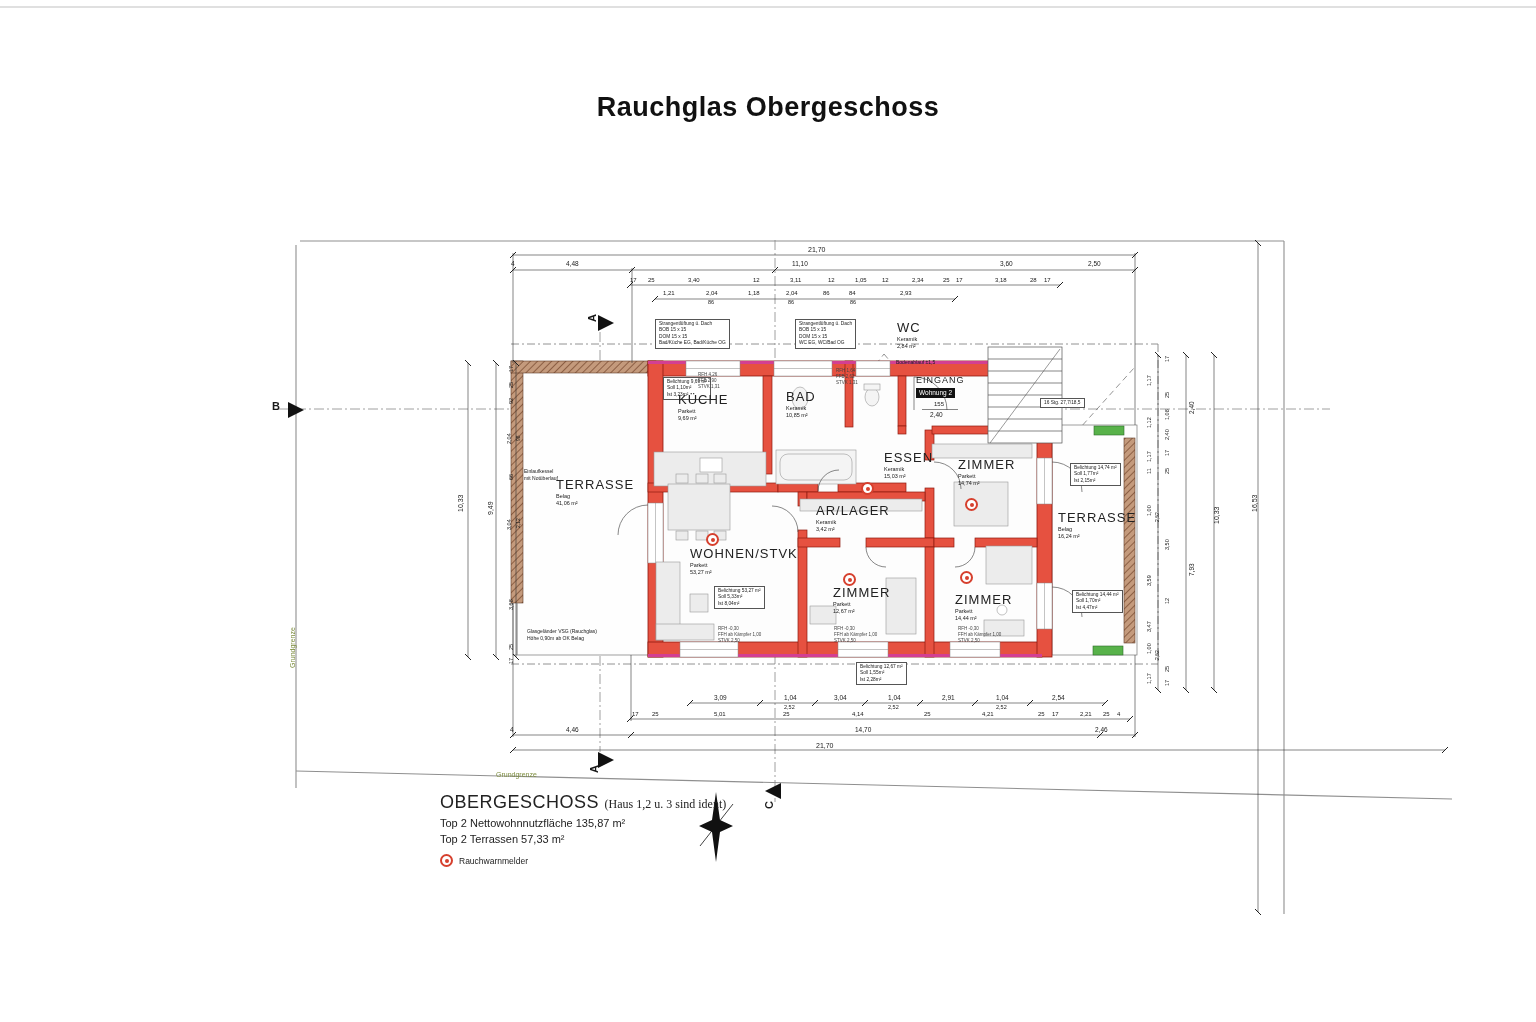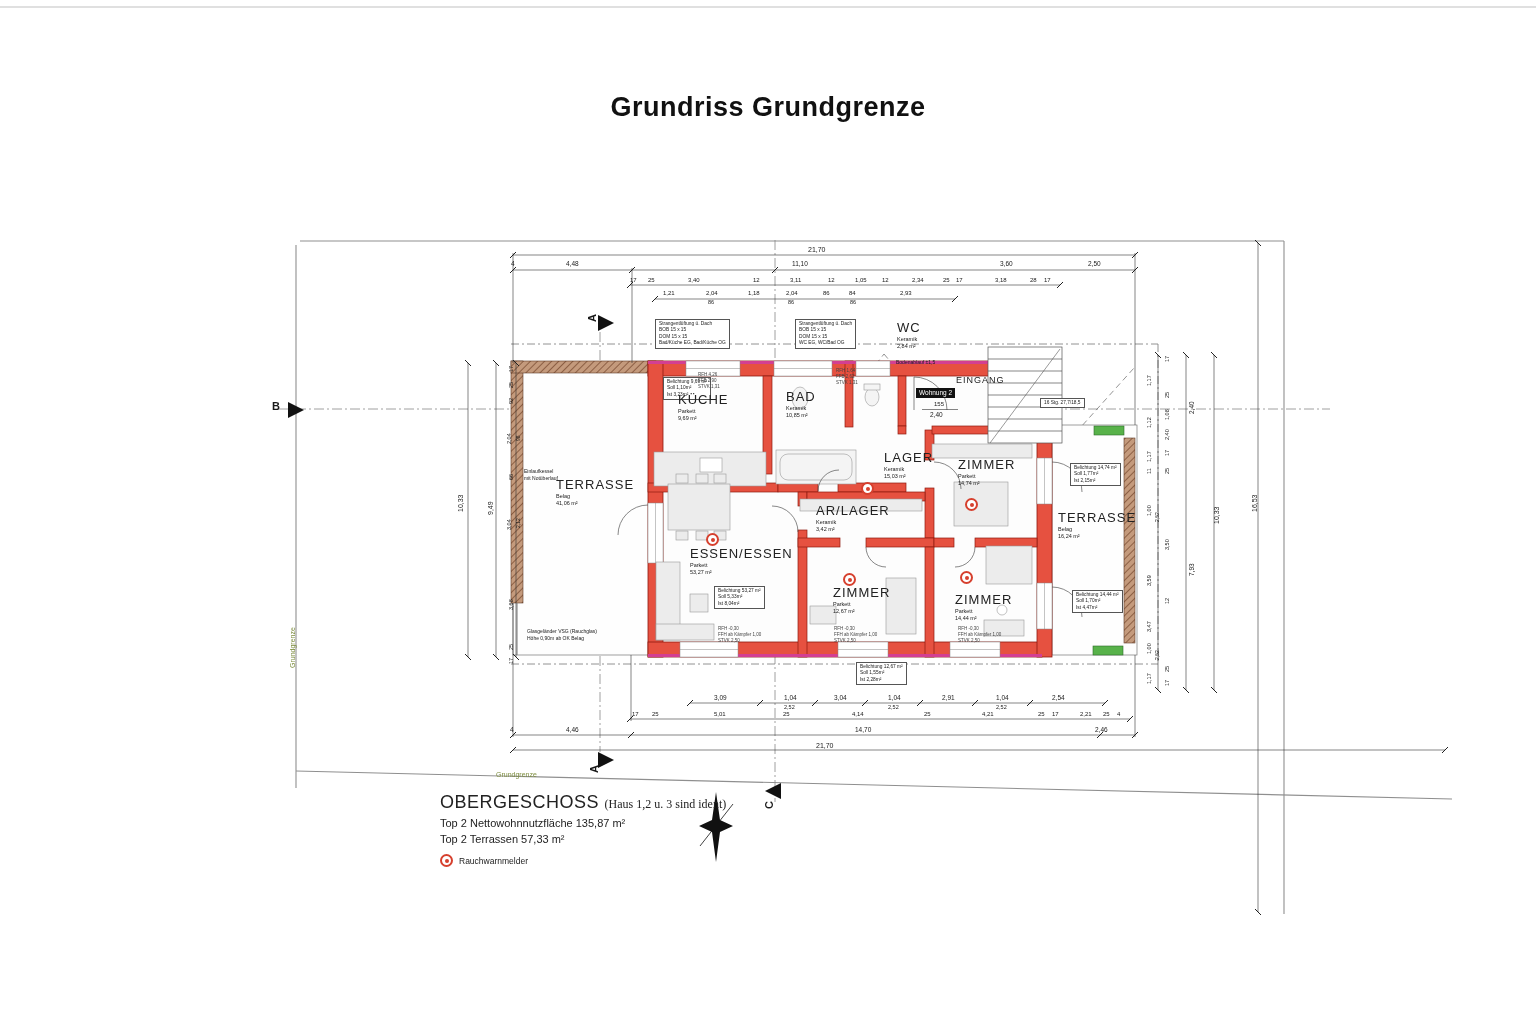--- a/index.html
+++ b/index.html
@@ -23,21 +23,21 @@
   #footer-heading .suffix{font-size:12px;letter-spacing:0;font-family:Liberation Serif, serif;}
   .footer-line{font-size:11px;margin-top:4px;color:#222;}
   #legend-row{display:flex;align-items:center;gap:6px;margin-top:9px;}
   #legend-row .detector{position:static;}
   #legend-label{font-size:8.5px;color:#222;}
 </style>
 </head>
 <body>
 
 <div id="page">
-  <div id="title">Grundriss Grundgrenze</div>
+  <div id="title">Rauchglas Obergeschoss</div>
 
   <svg id="plan-svg" width="1536" height="1022" viewBox="0 0 1536 1022">
     <defs>
       <pattern id="hatch" width="5" height="5" patternUnits="userSpaceOnUse" patternTransform="rotate(45)">
         <rect width="5" height="5" fill="#c49a7c"></rect>
         <line x1="0" y1="0" x2="0" y2="5" stroke="#74462c" stroke-width="1.4"></line>
       </pattern>
     </defs>
 
     <line x1="0" y1="7" x2="1536" y2="7" stroke="#d6d6d6" stroke-width="1.5"></line>
@@ -376,21 +376,21 @@
 STVK 1,31</div>
       <div class="anno" style="left: 718px; top: 626px; font-size: 4.5px; color: rgb(68, 68, 68);">RFH -0,30
 FFH ab Kämpfer 1,00
 STVK 2,50</div>
       <div class="anno" style="left: 834px; top: 626px; font-size: 4.5px; color: rgb(68, 68, 68);">RFH -0,30
 FFH ab Kämpfer 1,00
 STVK 2,50</div>
       <div class="anno" style="left: 958px; top: 626px; font-size: 4.5px; color: rgb(68, 68, 68);">RFH -0,30
 FFH ab Kämpfer 1,00
 STVK 2,50</div>
-      <div class="anno" style="left: 956px; top: 375px; font-size: 9px; letter-spacing: 1px;">EINGANG</div>
+      <div class="anno" style="left: 916px; top: 375px; font-size: 9px; letter-spacing: 1px;">EINGANG</div>
       <div class="anno" style="left: 916px; top: 388px; font-size: 6.5px; color: rgb(255, 255, 255); background: rgb(17, 17, 17); padding: 1px 3px;">Wohnung 2</div>
       <div class="anno" style="left: 934px; top: 401px; font-size: 6px;">155</div>
       <div class="anno" style="left: 930px; top: 411px; font-size: 6.5px;">2,40</div>
       <div class="anno" style="left: 288px; top: 668px; font-size: 7px; transform: rotate(-90deg); color: rgb(125, 141, 62);">Grundgrenze</div>
       <div class="anno" style="left: 496px; top: 770px; font-size: 7px; color: rgb(125, 141, 62);">Grundgrenze</div>
       <div class="anno" style="left: 585px; top: 322px; font-size: 11px; transform: rotate(-90deg); font-weight: bold;">A</div>
       <div class="anno" style="left: 587px; top: 773px; font-size: 11px; transform: rotate(-90deg); font-weight: bold;">A</div>
       <div class="anno" style="left: 272px; top: 399px; font-size: 11px; font-weight: bold;">B</div>
       <div class="anno" style="left: 762px; top: 809px; font-size: 11px; transform: rotate(-90deg); font-weight: bold;">C</div>
     </div>
@@ -404,36 +404,36 @@
         <div class="room-name">BAD</div>
         <span class="room-sub">Keramik</span>
         <span class="room-sub">10,85 m²</span>
       </div>
       <div class="room-label" style="left: 897px; top: 320px;">
         <div class="room-name">WC</div>
         <span class="room-sub">Keramik</span>
         <span class="room-sub">2,84 m²</span>
       </div>
       <div class="room-label" style="left: 884px; top: 450px;">
-        <div class="room-name">LAGER</div>
+        <div class="room-name">ESSEN</div>
         <span class="room-sub">Keramik</span>
         <span class="room-sub">15,03 m²</span>
       </div>
       <div class="room-label" style="left: 958px; top: 457px;">
         <div class="room-name">ZIMMER</div>
         <span class="room-sub">Parkett</span>
         <span class="room-sub">14,74 m²</span>
       </div>
       <div class="room-label" style="left: 816px; top: 503px;">
         <div class="room-name">AR/LAGER</div>
         <span class="room-sub">Keramik</span>
         <span class="room-sub">3,42 m²</span>
       </div>
       <div class="room-label" style="left: 690px; top: 546px;">
-        <div class="room-name">ESSEN/ESSEN</div>
+        <div class="room-name">WOHNEN/STVK</div>
         <span class="room-sub">Parkett</span>
         <span class="room-sub">53,27 m²</span>
       </div>
       <div class="room-label" style="left: 833px; top: 585px;">
         <div class="room-name">ZIMMER</div>
         <span class="room-sub">Parkett</span>
         <span class="room-sub">12,67 m²</span>
       </div>
       <div class="room-label" style="left: 955px; top: 592px;">
         <div class="room-name">ZIMMER</div>

